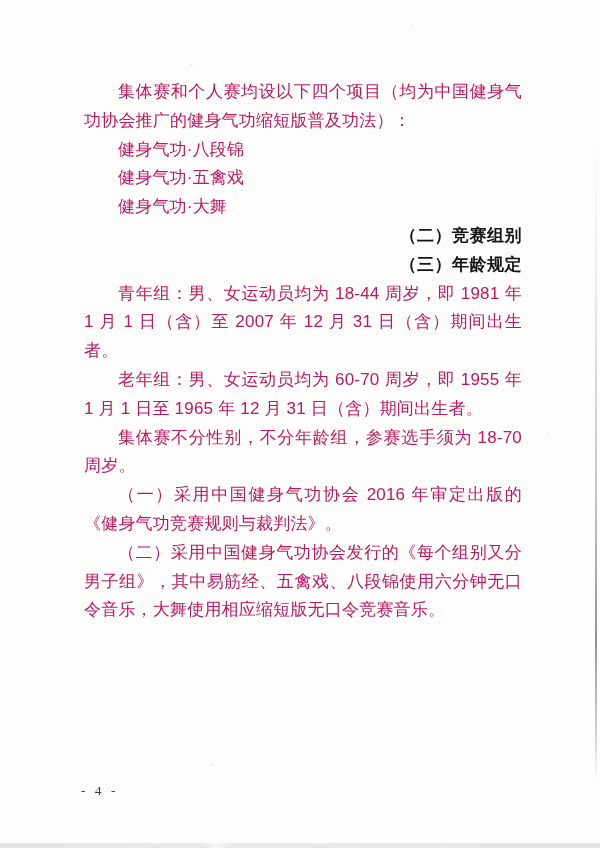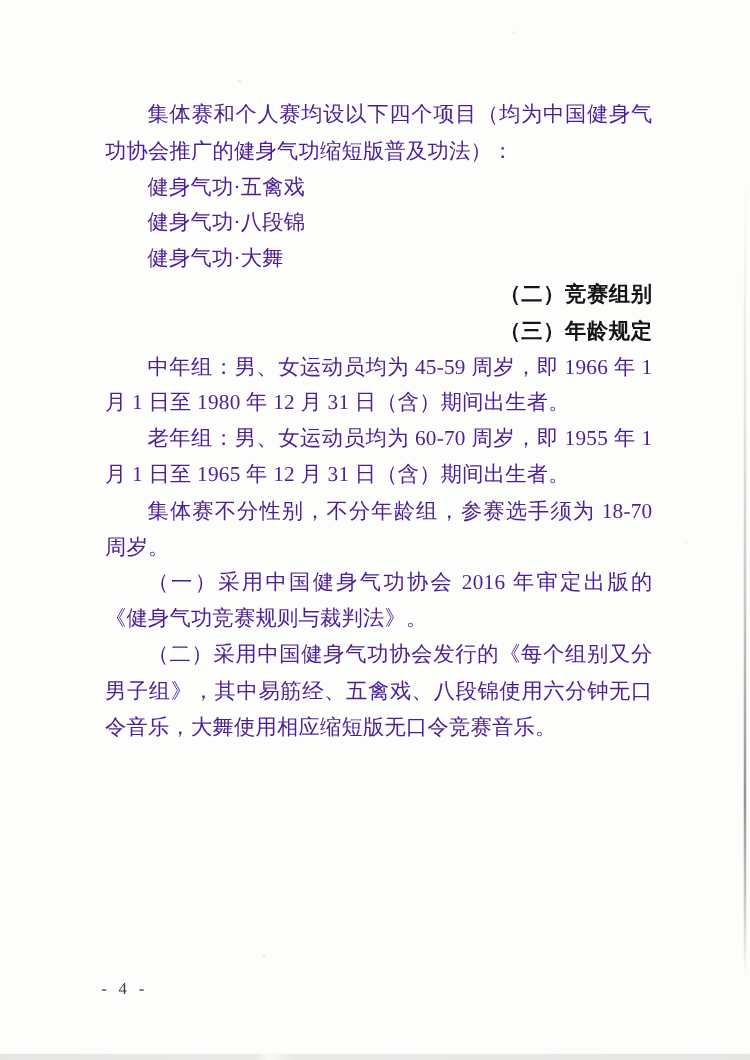--- a/index.html
+++ b/index.html
@@ -24,22 +24,22 @@
     top: 78px;
     width: 438px;
   }
   .doc p {
     margin: 0;
     padding: 0;
     font-size: 17px;
     line-height: 28.8px;
     text-indent: 2em;
     text-align: justify;
-    color: #4c1d95;
-    font-family: Liberation Serif, serif;
+    color: #be185d;
+    font-family: Liberation Sans, sans-serif;
     letter-spacing: 0.2px;
   }
   .doc p.head {
     font-family: "Liberation Sans", "DejaVu Sans", sans-serif;
     font-weight: 700;
     color: #141414;
     text-align: right;
     letter-spacing: 0.5px;
   }
   .pageno {
@@ -92,26 +92,26 @@
   .speck.s3 { left: 210px; top: 764px; }
   .speck.s4 { left: 548px; top: 433px; width: 2px; }
 </style>
 </head>
 <body>
 
 <div class="page">
 
   <div class="doc">
     <p>集体赛和个人赛均设以下四个项目（均为中国健身气功协会推广的健身气功缩短版普及功法）：</p>
+    <p>健身气功·八段锦</p>
     <p>健身气功·五禽戏</p>
-    <p>健身气功·八段锦</p>
     <p>健身气功·大舞</p>
     <p class="head">（二）竞赛组别</p>
     <p class="head">（三）年龄规定</p>
-    <p>中年组：男、女运动员均为 45-59 周岁，即 1966 年 1 月 1 日至 1980 年 12 月 31 日（含）期间出生者。</p>
+    <p>青年组：男、女运动员均为 18-44 周岁，即 1981 年 1 月 1 日（含）至 2007 年 12 月 31 日（含）期间出生者。</p>
     <p>老年组：男、女运动员均为 60-70 周岁，即 1955 年 1 月 1 日至 1965 年 12 月 31 日（含）期间出生者。</p>
     <p>集体赛不分性别，不分年龄组，参赛选手须为 18-70 周岁。</p>
     <p>（一）采用中国健身气功协会 2016 年审定出版的《健身气功竞赛规则与裁判法》。</p>
     <p>（二）采用中国健身气功协会发行的《每个组别又分男子组》，其中易筋经、五禽戏、八段锦使用六分钟无口令音乐，大舞使用相应缩短版无口令竞赛音乐。</p>
   </div>
 
   <div class="pageno">- 4 -</div>
 
   <div class="edge-shadow-right"></div>
   <div class="edge-shadow-bottom"></div>

